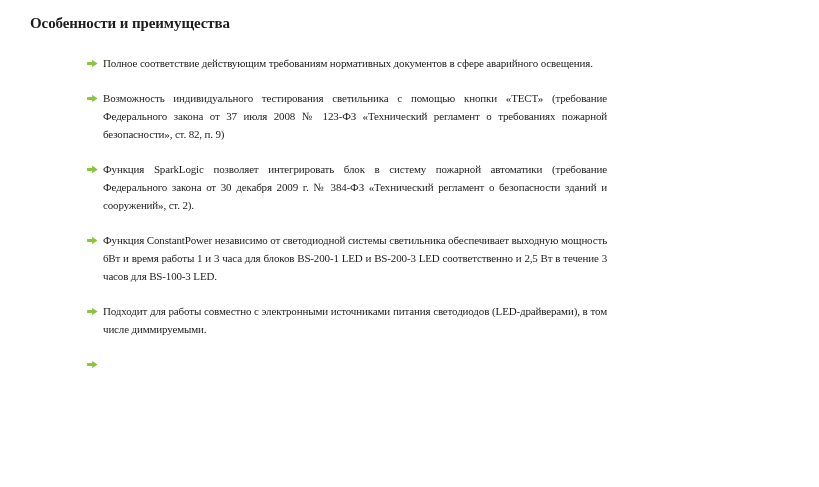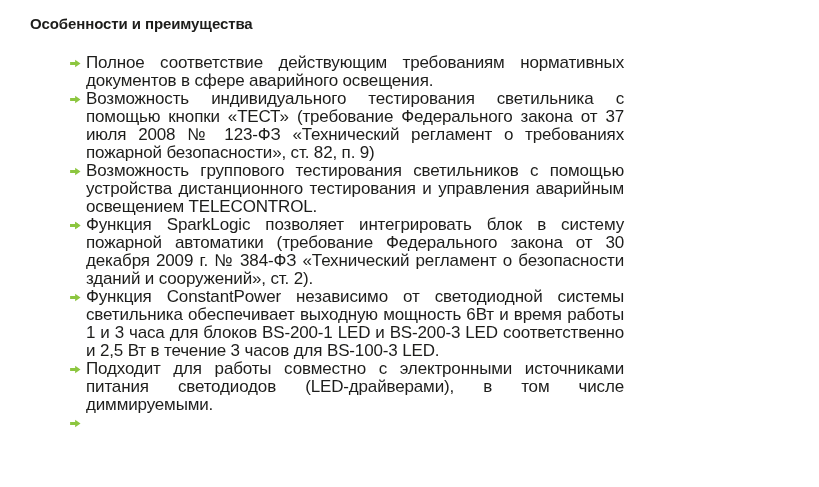--- a/index.html
+++ b/index.html
@@ -18,39 +18,40 @@
     height: 487px;
     overflow: hidden;
     font-family: "Liberation Sans", sans-serif;
     color: var(--text-color);
   }
   .page {
     width: 653px;
     height: 487px;
     padding: 15px 29px 0 30px;
     background: var(--bg-color);
+    font-family: Liberation Serif, serif;
   }
   .title {
     margin: 0;
     font-size: 15px;
     line-height: 17px;
     font-weight: 700;
     letter-spacing: -0.1px;
     color: var(--text-color);
   }
   ul.features {
     list-style: none;
     margin: 22px 0 0 40px;
     padding: 0;
   }
   ul.features li.feature {
     position: relative;
     padding-left: 16px;
-    margin: 0;
-    font-size: 17px;
+    margin: 17px;
+    font-size: 11px;
     line-height: 18px;
     letter-spacing: -0.15px;
     text-align: justify;
     color: var(--text-color);
   }
   .arrow {
     position: absolute;
     left: 0;
     top: 4.5px;
     width: 11px;
@@ -80,28 +81,20 @@
 
       <li class="feature">
         <span class="arrow">
           <svg width="11" height="9" viewBox="0 0 12 10" aria-hidden="true">
             <path class="arrow-path" d="M0 3.3 H5.6 V0.7 L11.6 5 L5.6 9.3 V6.7 H0 Z"></path>
           </svg>
         </span>
         <span class="feature-text">Возможность индивидуального тестирования светильника с помощью кнопки «ТЕСТ» (требование Федерального закона от 37 июля 2008 № 123-ФЗ «Технический регламент о требованиях пожарной безопасности», ст. 82, п. 9)</span>
       </li>
 
-      <li class="feature">
-        <span class="arrow">
-          <svg width="11" height="9" viewBox="0 0 12 10" aria-hidden="true">
-            <path class="arrow-path" d="M0 3.3 H5.6 V0.7 L11.6 5 L5.6 9.3 V6.7 H0 Z"></path>
-          </svg>
-        </span>
-        <span class="feature-text">Возможность группового тестирования светильников с помощью устройства дистанционного тестирования и управления аварийным освещением TELECONTROL.</span>
-      </li>
 
       <li class="feature">
         <span class="arrow">
           <svg width="11" height="9" viewBox="0 0 12 10" aria-hidden="true">
             <path class="arrow-path" d="M0 3.3 H5.6 V0.7 L11.6 5 L5.6 9.3 V6.7 H0 Z"></path>
           </svg>
         </span>
       </li>
 
       <li class="feature">

